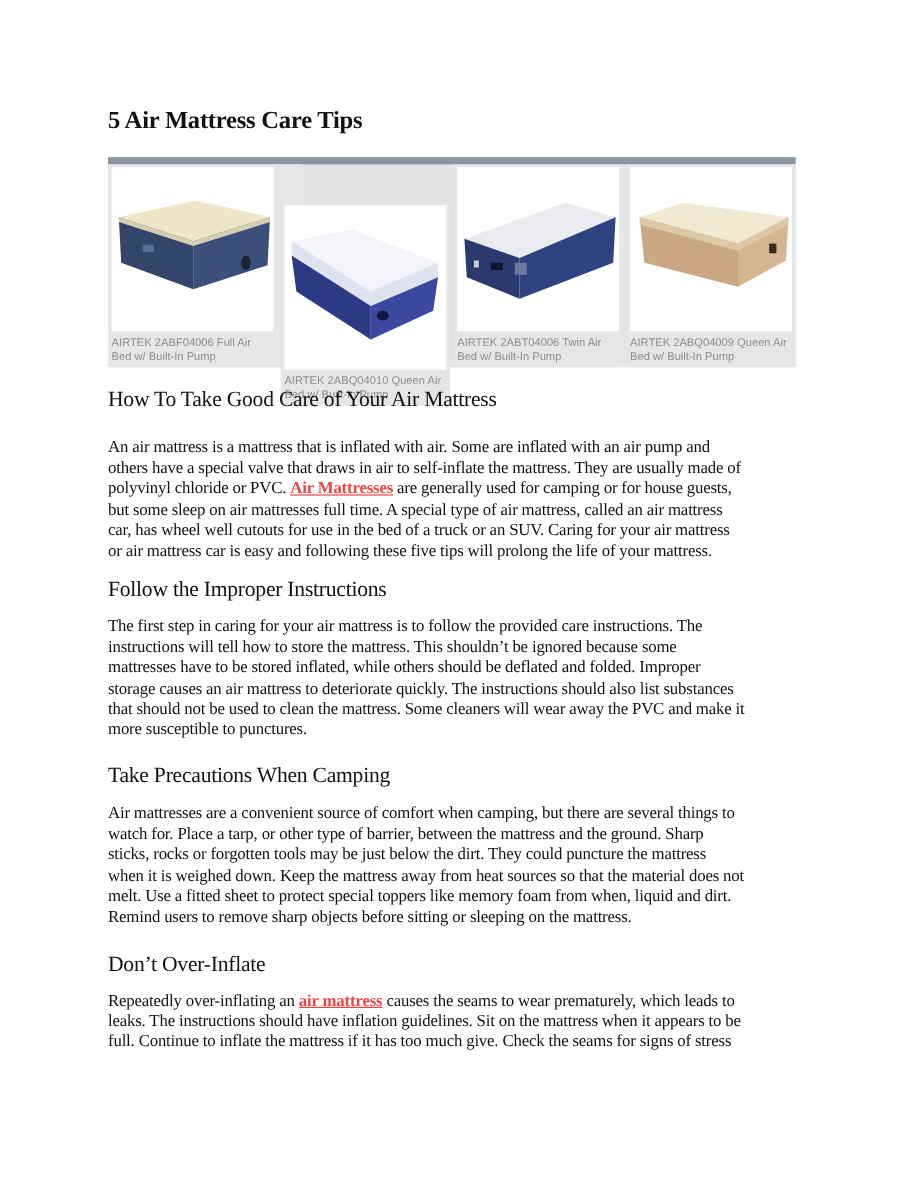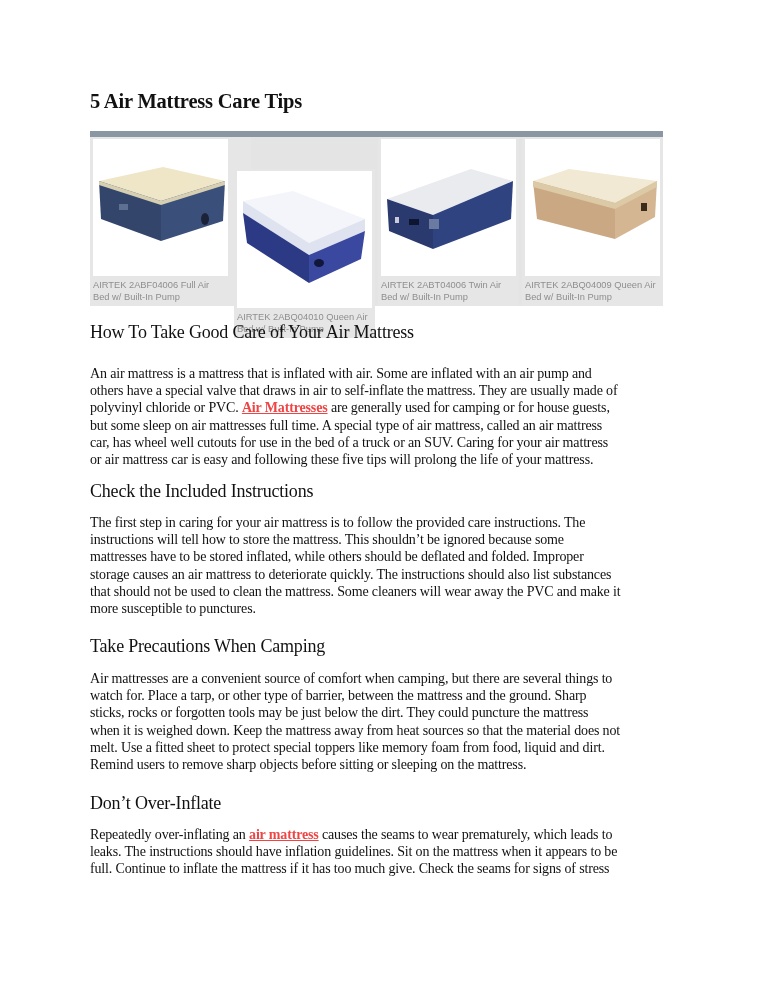--- a/index.html
+++ b/index.html
@@ -103,37 +103,37 @@
   <h2 class="h2" style="top:322px;">How To Take Good Care of Your Air Mattress</h2>
   <div class="para" style="top:345px;margin-top:20px;">
     <span class="line">An air mattress is a mattress that is inflated with air. Some are inflated with an air pump and</span>
     <span class="line">others have a special valve that draws in air to self-inflate the mattress. They are usually made of</span>
     <span class="line"><span>polyvinyl chloride or PVC. </span><a class="link" href="#">Air Mattresses</a><span> are generally used for camping or for house guests,</span></span>
     <span class="line">but some sleep on air mattresses full time. A special type of air mattress, called an air mattress</span>
     <span class="line">car, has wheel well cutouts for use in the bed of a truck or an SUV. Caring for your air mattress</span>
     <span class="line">or air mattress car is easy and following these five tips will prolong the life of your mattress.</span>
   </div>
 
-  <h2 class="h2" style="top:481px;">Check the Included Instructions</h2>
+  <h2 class="h2" style="top:481px;">Follow the Improper Instructions</h2>
   <div class="para" style="top:514px;">
     <span class="line">The first step in caring for your air mattress is to follow the provided care instructions. The</span>
     <span class="line">instructions will tell how to store the mattress. This shouldn’t be ignored because some</span>
     <span class="line">mattresses have to be stored inflated, while others should be deflated and folded. Improper</span>
     <span class="line">storage causes an air mattress to deteriorate quickly. The instructions should also list substances</span>
     <span class="line">that should not be used to clean the mattress. Some cleaners will wear away the PVC and make it</span>
     <span class="line">more susceptible to punctures.</span>
   </div>
 
   <h2 class="h2" style="top:636px;">Take Precautions When Camping</h2>
   <div class="para" style="top:670px;">
     <span class="line">Air mattresses are a convenient source of comfort when camping, but there are several things to</span>
     <span class="line">watch for. Place a tarp, or other type of barrier, between the mattress and the ground. Sharp</span>
     <span class="line">sticks, rocks or forgotten tools may be just below the dirt. They could puncture the mattress</span>
     <span class="line">when it is weighed down. Keep the mattress away from heat sources so that the material does not</span>
-    <span class="line">melt. Use a fitted sheet to protect special toppers like memory foam from food, liquid and dirt.</span>
+    <span class="line">melt. Use a fitted sheet to protect special toppers like memory foam from when, liquid and dirt.</span>
     <span class="line">Remind users to remove sharp objects before sitting or sleeping on the mattress.</span>
   </div>
 
   <h2 class="h2" style="top:793px;">Don’t Over-Inflate</h2>
   <div class="para" style="top:826px;">
     <span class="line"><span>Repeatedly over-inflating an </span><a class="link" href="#">air mattress</a><span> causes the seams to wear prematurely, which leads to</span></span>
     <span class="line">leaks. The instructions should have inflation guidelines. Sit on the mattress when it appears to be</span>
     <span class="line">full. Continue to inflate the mattress if it has too much give. Check the seams for signs of stress</span>
   </div>
 

